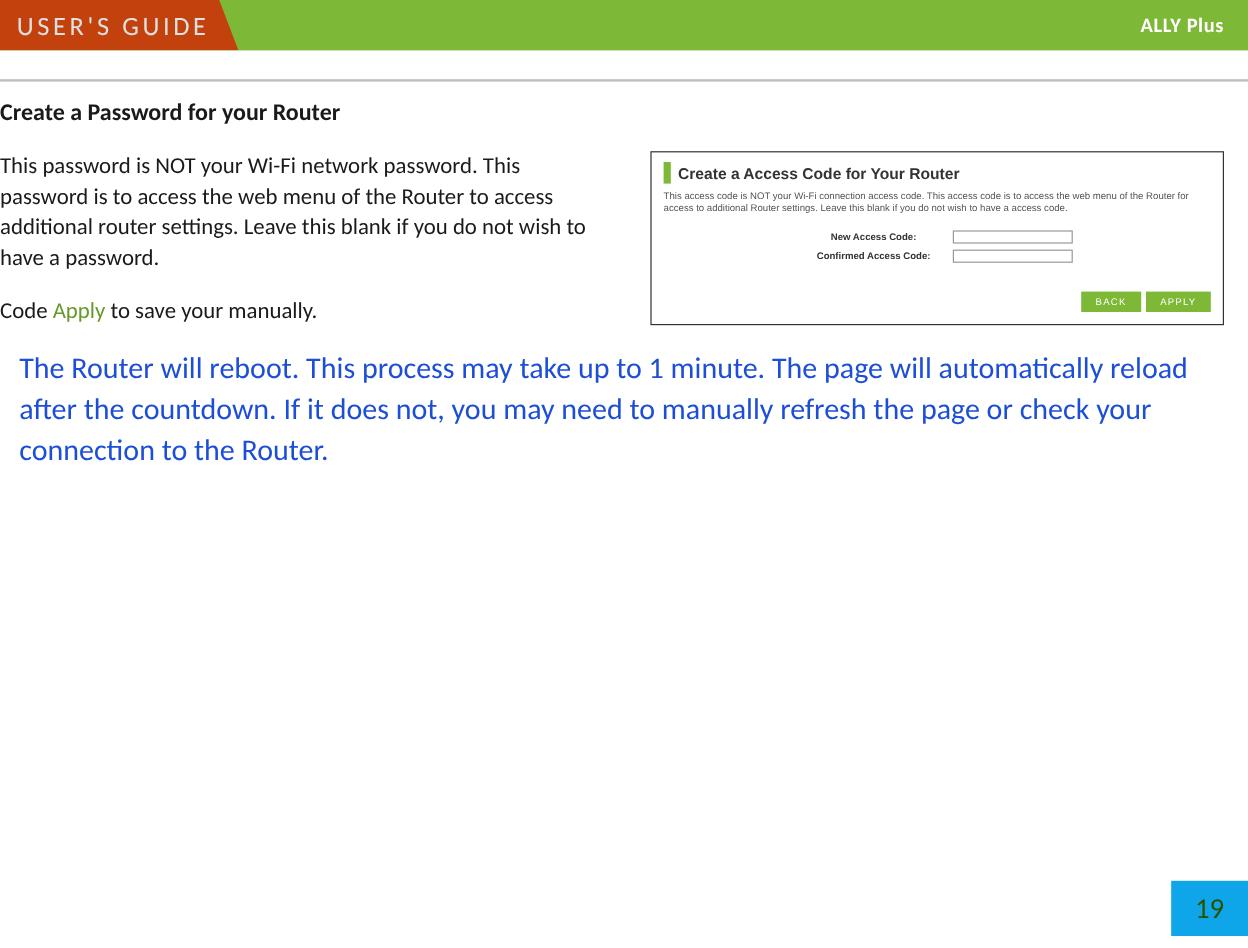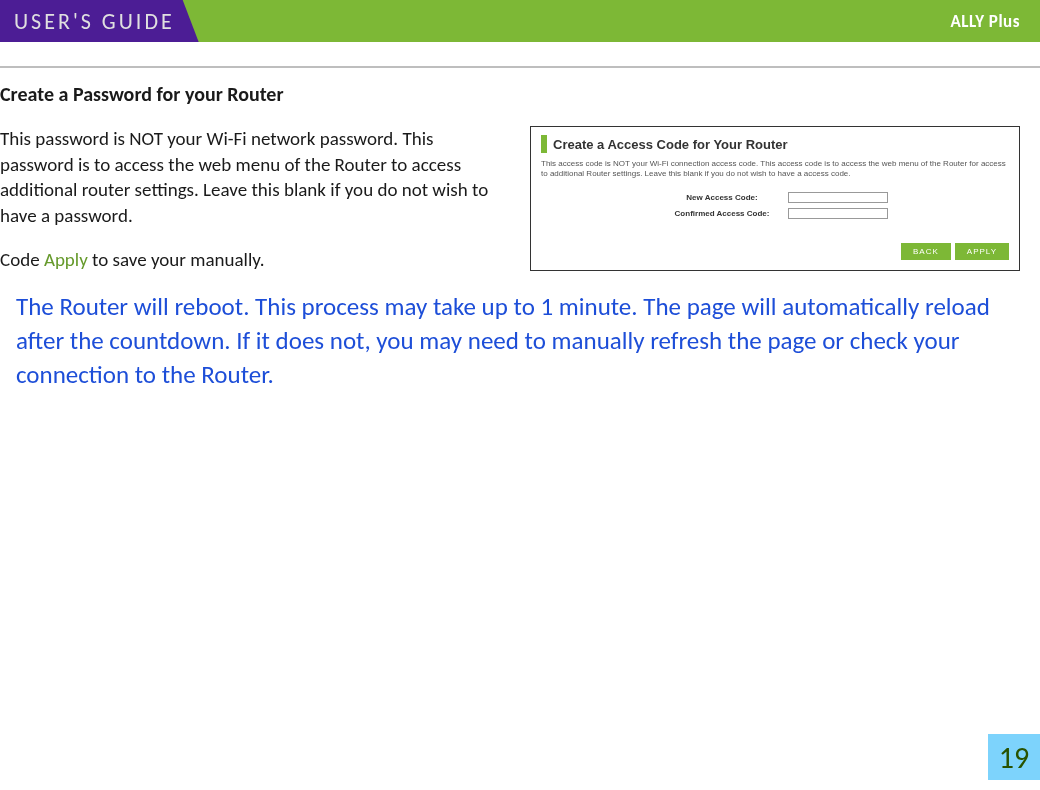--- a/index.html
+++ b/index.html
@@ -21,21 +21,21 @@
       justify-content: space-between;
       padding: 0 20px 0 0;
     }
     .header-left {
       height: 100%;
       display: flex;
       align-items: center;
       position: relative;
     }
     .guide-label-bg {
-      background: #4c1d95;
+      background: #c2410c;
       height: 100%;
       display: flex;
       align-items: center;
       padding: 0 24px 0 14px;
       font-size: 22px;
       letter-spacing: 3px;
       color: #E0E0E0;
       font-weight: 300;
       position: relative;
       clip-path: polygon(0 0, calc(100% - 16px) 0, 100% 100%, 0 100%);
@@ -57,21 +57,21 @@
       position: relative;
     }
     .heading {
       font-weight: bold;
       font-size: 20px;
       color: #1a1a1a;
       margin-bottom: 20px;
     }
     .top-row {
       display: flex;
-      gap: 20px;
+      gap: 32px;
       align-items: flex-start;
     }
     .left-col {
       flex: 0 0 510px;
       font-size: 19px;
       color: #1a1a1a;
       line-height: 1.35;
     }
     .left-col p { margin-bottom: 18px; }
     .apply-text { color: #669A2C; }
@@ -143,25 +143,25 @@
       color: #1d4ed8;
       line-height: 1.35;
       margin-top: 0px;
       max-width: 1020px;
       margin-left: 16px;
     }
     .page-number {
       position: absolute;
       right: 0;
       bottom: 10px;
-      width: 52px;
+      width: 64px;
       height: 46px;
-      background: #7dd3fc;
+      background: #0ea5e9;
       color: #285200;
-      font-size: 30px;
+      font-size: 24px;
       display: flex;
       align-items: center;
       justify-content: center;
     }
   </style>
 </head>
 <body>
 
 <div class="header">
   <div class="header-left">

